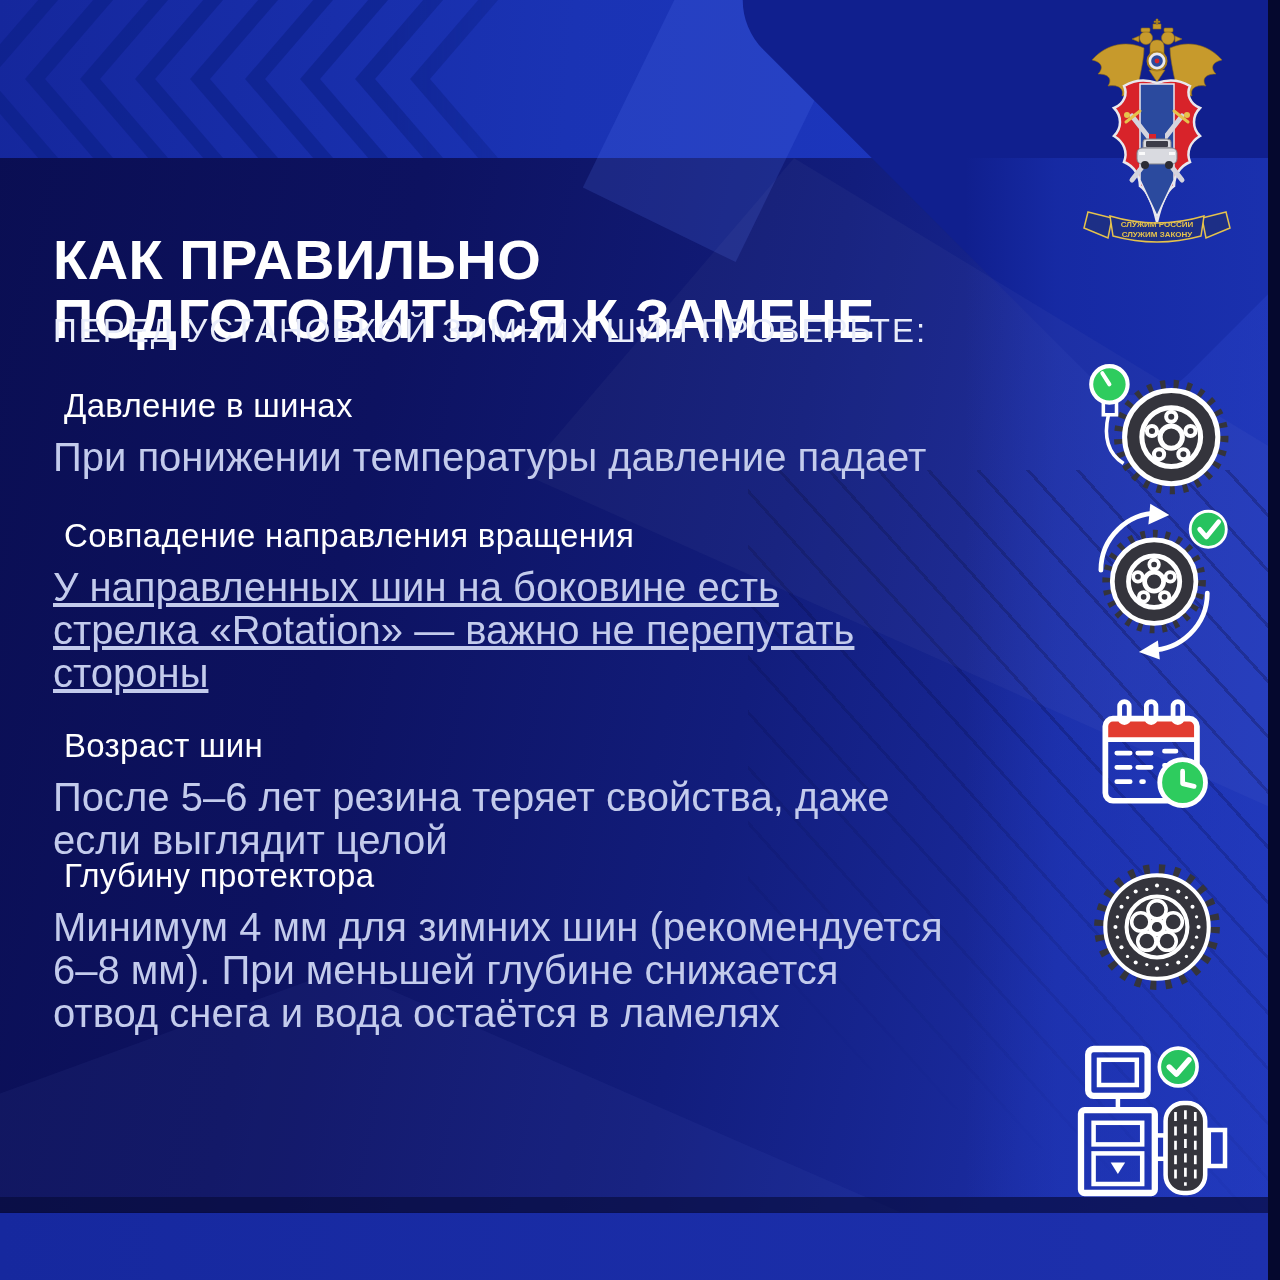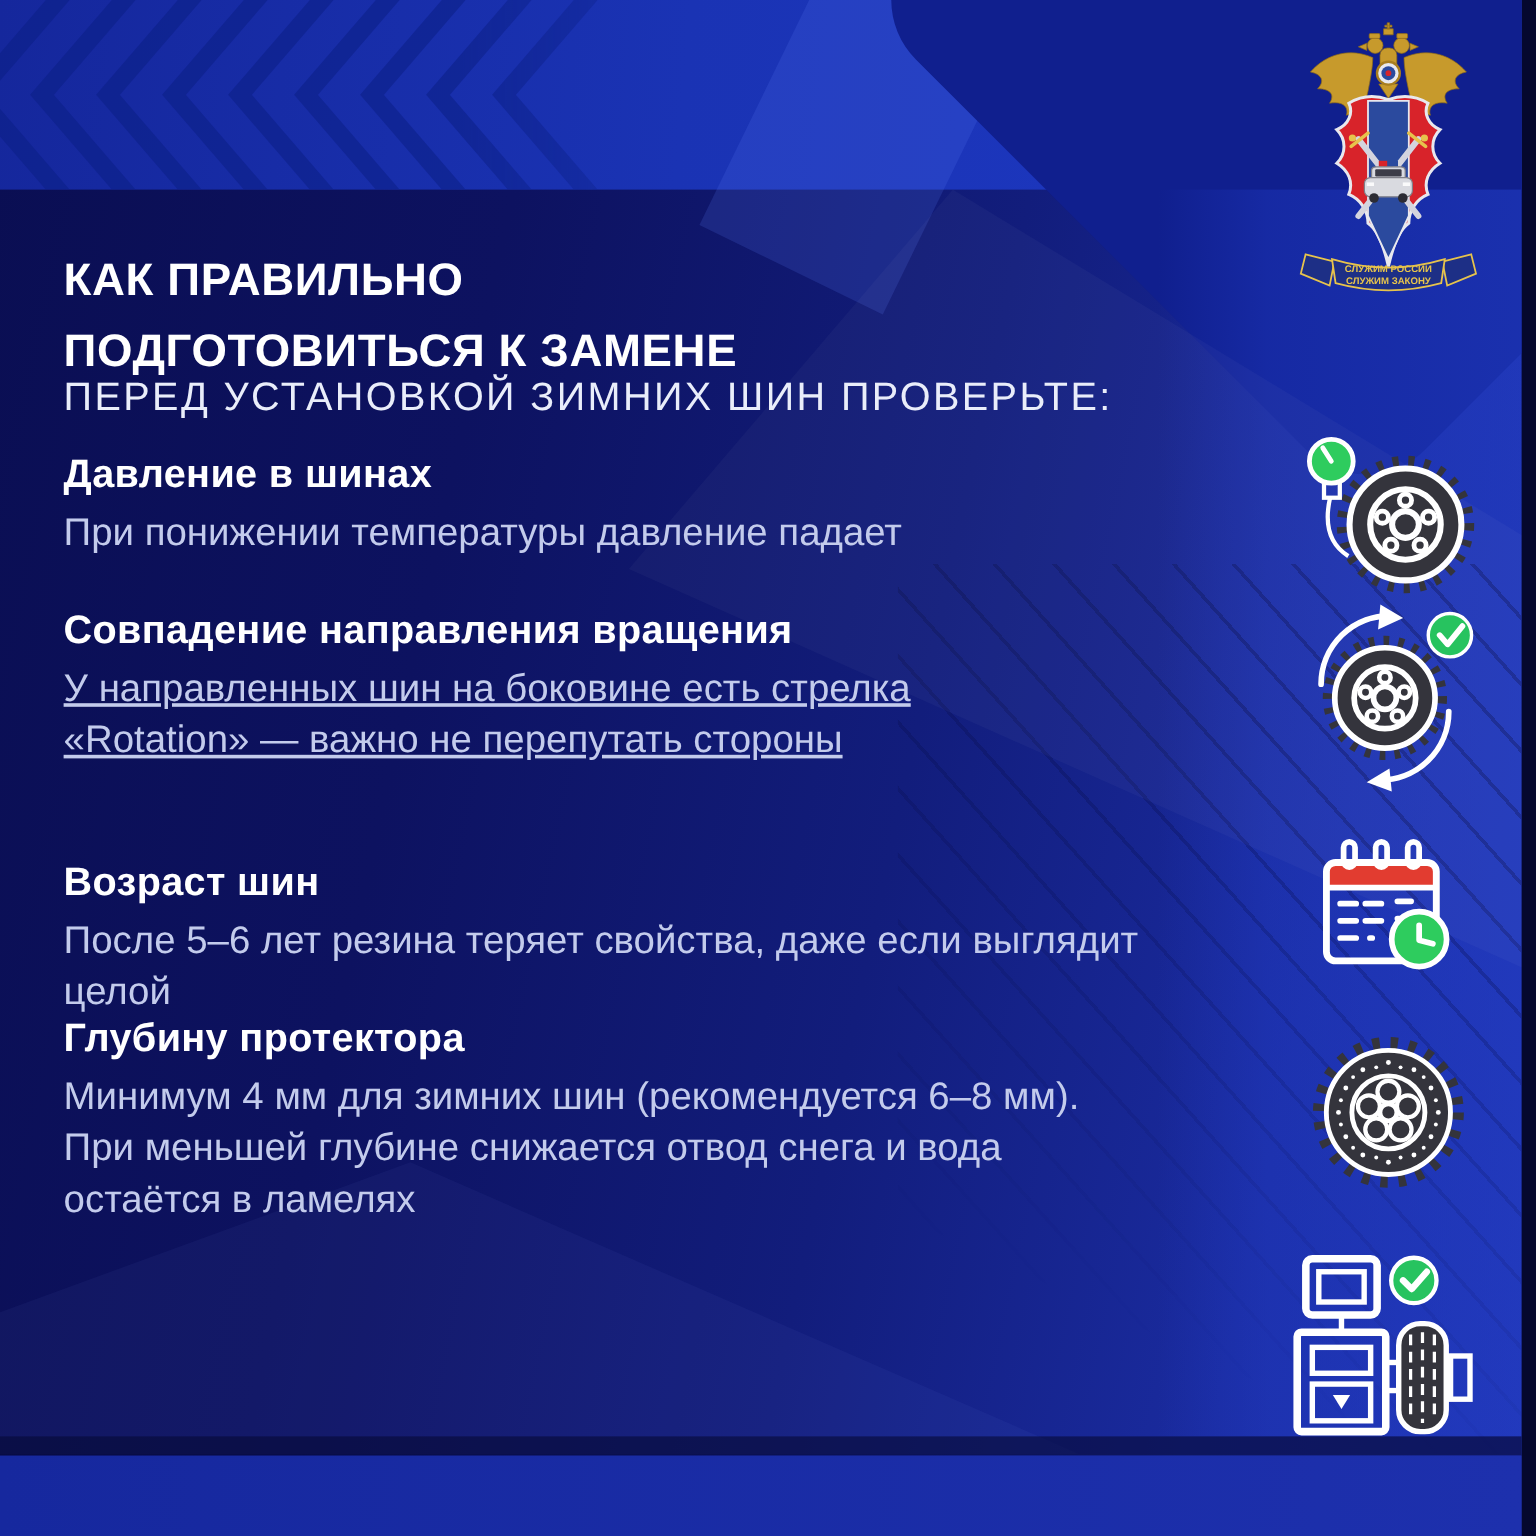--- a/index.html
+++ b/index.html
@@ -27,27 +27,27 @@
   .sheen-bl{position:absolute;left:0;top:900px;width:900px;height:312px;
     background:rgba(130,160,255,0.05);
     clip-path:polygon(0 100%,0 62%,38% 22%,100% 100%);}
   .sheen-mid{position:absolute;left:200px;top:158px;width:1080px;height:1054px;
     background:rgba(255,255,255,0.03);
     clip-path:polygon(55% 0,100% 28%,100% 62%,30% 30%);}
   .bottom-strip{position:absolute;left:0;right:0;bottom:67px;height:16px;background:rgba(6,9,55,0.62);}
   .bottom-band{position:absolute;left:0;right:0;bottom:0;height:67px;
     background:linear-gradient(90deg,#16289e 0%,#1d30ad 100%);}
   
-  .title{position:absolute;left:53px;top:180px;color:#ffffff;font-weight:800;
-    font-size:38px;line-height:59px;letter-spacing:0.5px;}
+  .title{position:absolute;left:53px;top:192px;color:#ffffff;font-weight:800;
+    font-size:56px;line-height:59px;letter-spacing:0.5px;}
   .subtitle{position:absolute;left:53px;top:312px;color:#e9edfa;font-size:33px;
     letter-spacing:2px;font-weight:400;}
   .section{position:absolute;left:53px;}
-  .section h2{margin:0;color:#ffffff;font-size:33px;font-weight:700;letter-spacing:0.3px;}
-  .section p{margin:8px 0 0 0;color:#c3cbec;font-size:32px;line-height:43px;font-weight:400;}
+  .section h2{margin:11px;color:#ffffff;font-size:33px;font-weight:400;letter-spacing:0.3px;}
+  .section p{margin:8px 0 0 0;color:#c3cbec;font-size:40px;line-height:43px;font-weight:400;}
   .s1{top:376px;} .s1 p{max-width:960px;}
   .s2{top:506px;} .s2 p{max-width:850px;text-decoration:underline;}
   .s3{top:716px;} .s3 p{max-width:900px;}
   .s4{top:846px;} .s4 p{max-width:900px;}
   .s5{top:1056px;} .s5 p{max-width:760px;}
   
   .icon{position:absolute;}
   .icon svg{display:block;width:100%;height:auto;}
   .ic1{left:1078px;top:356px;width:152px;}
   .ic2{left:1080px;top:498px;width:152px;}

